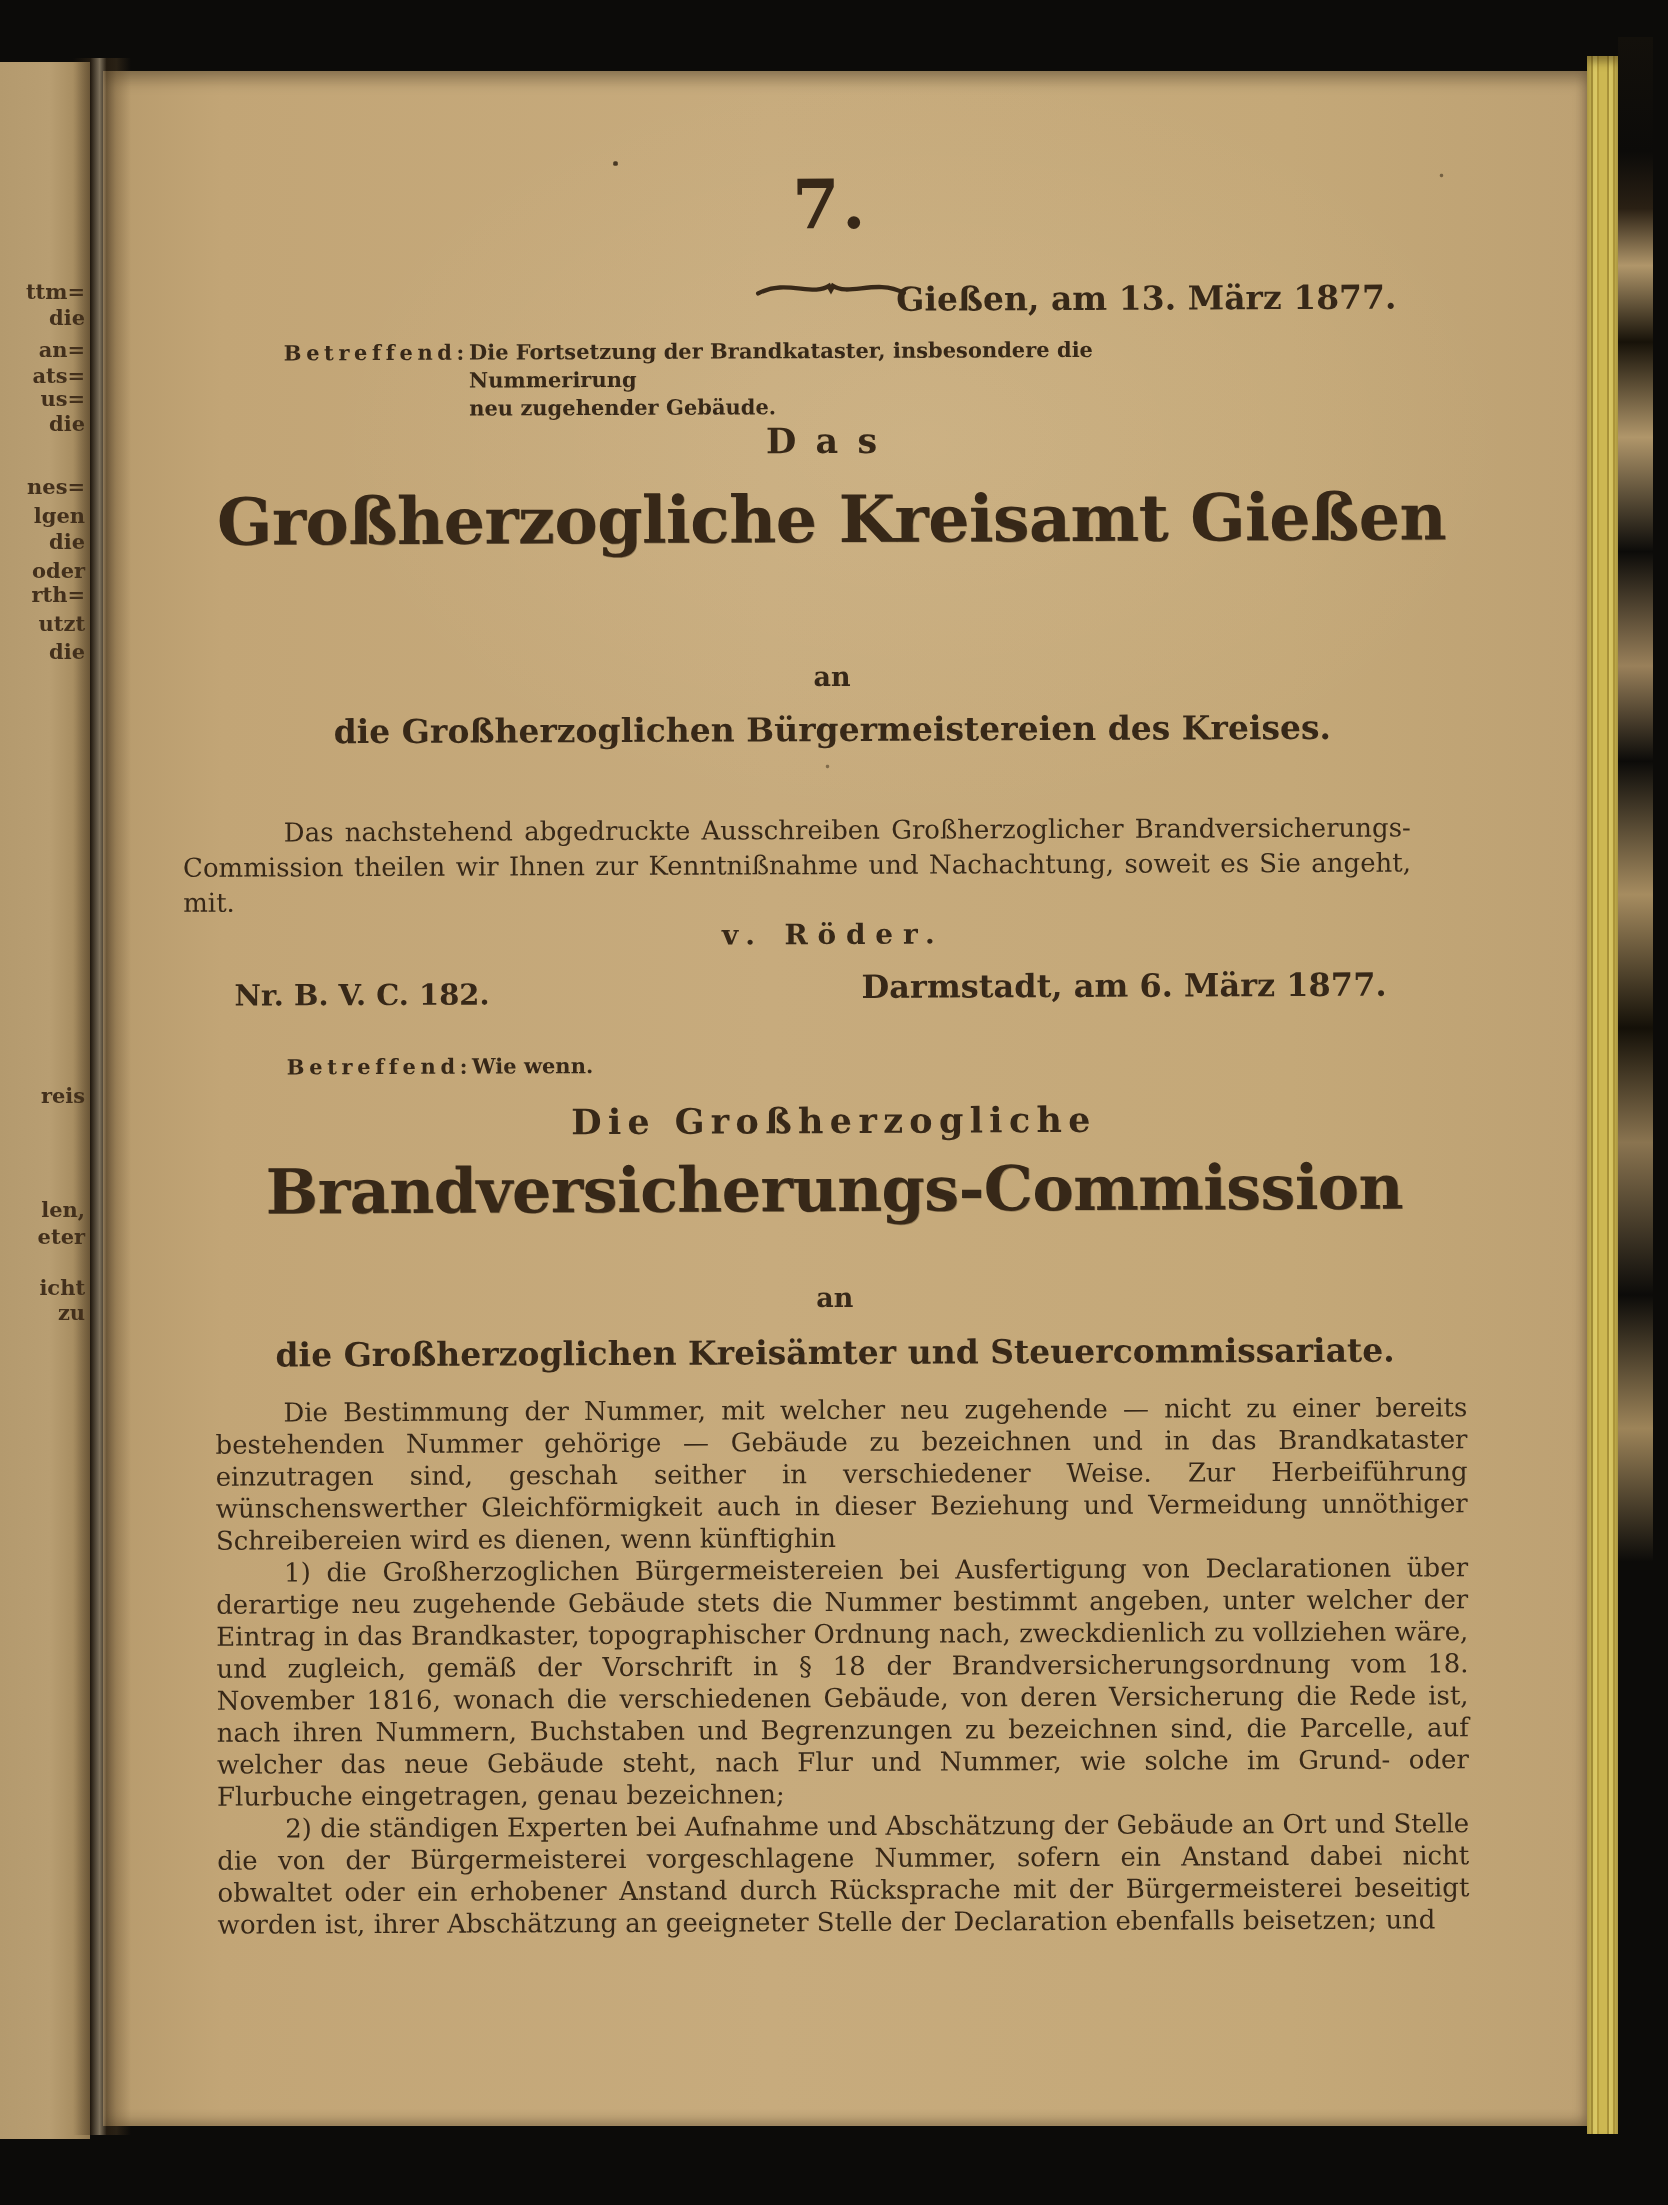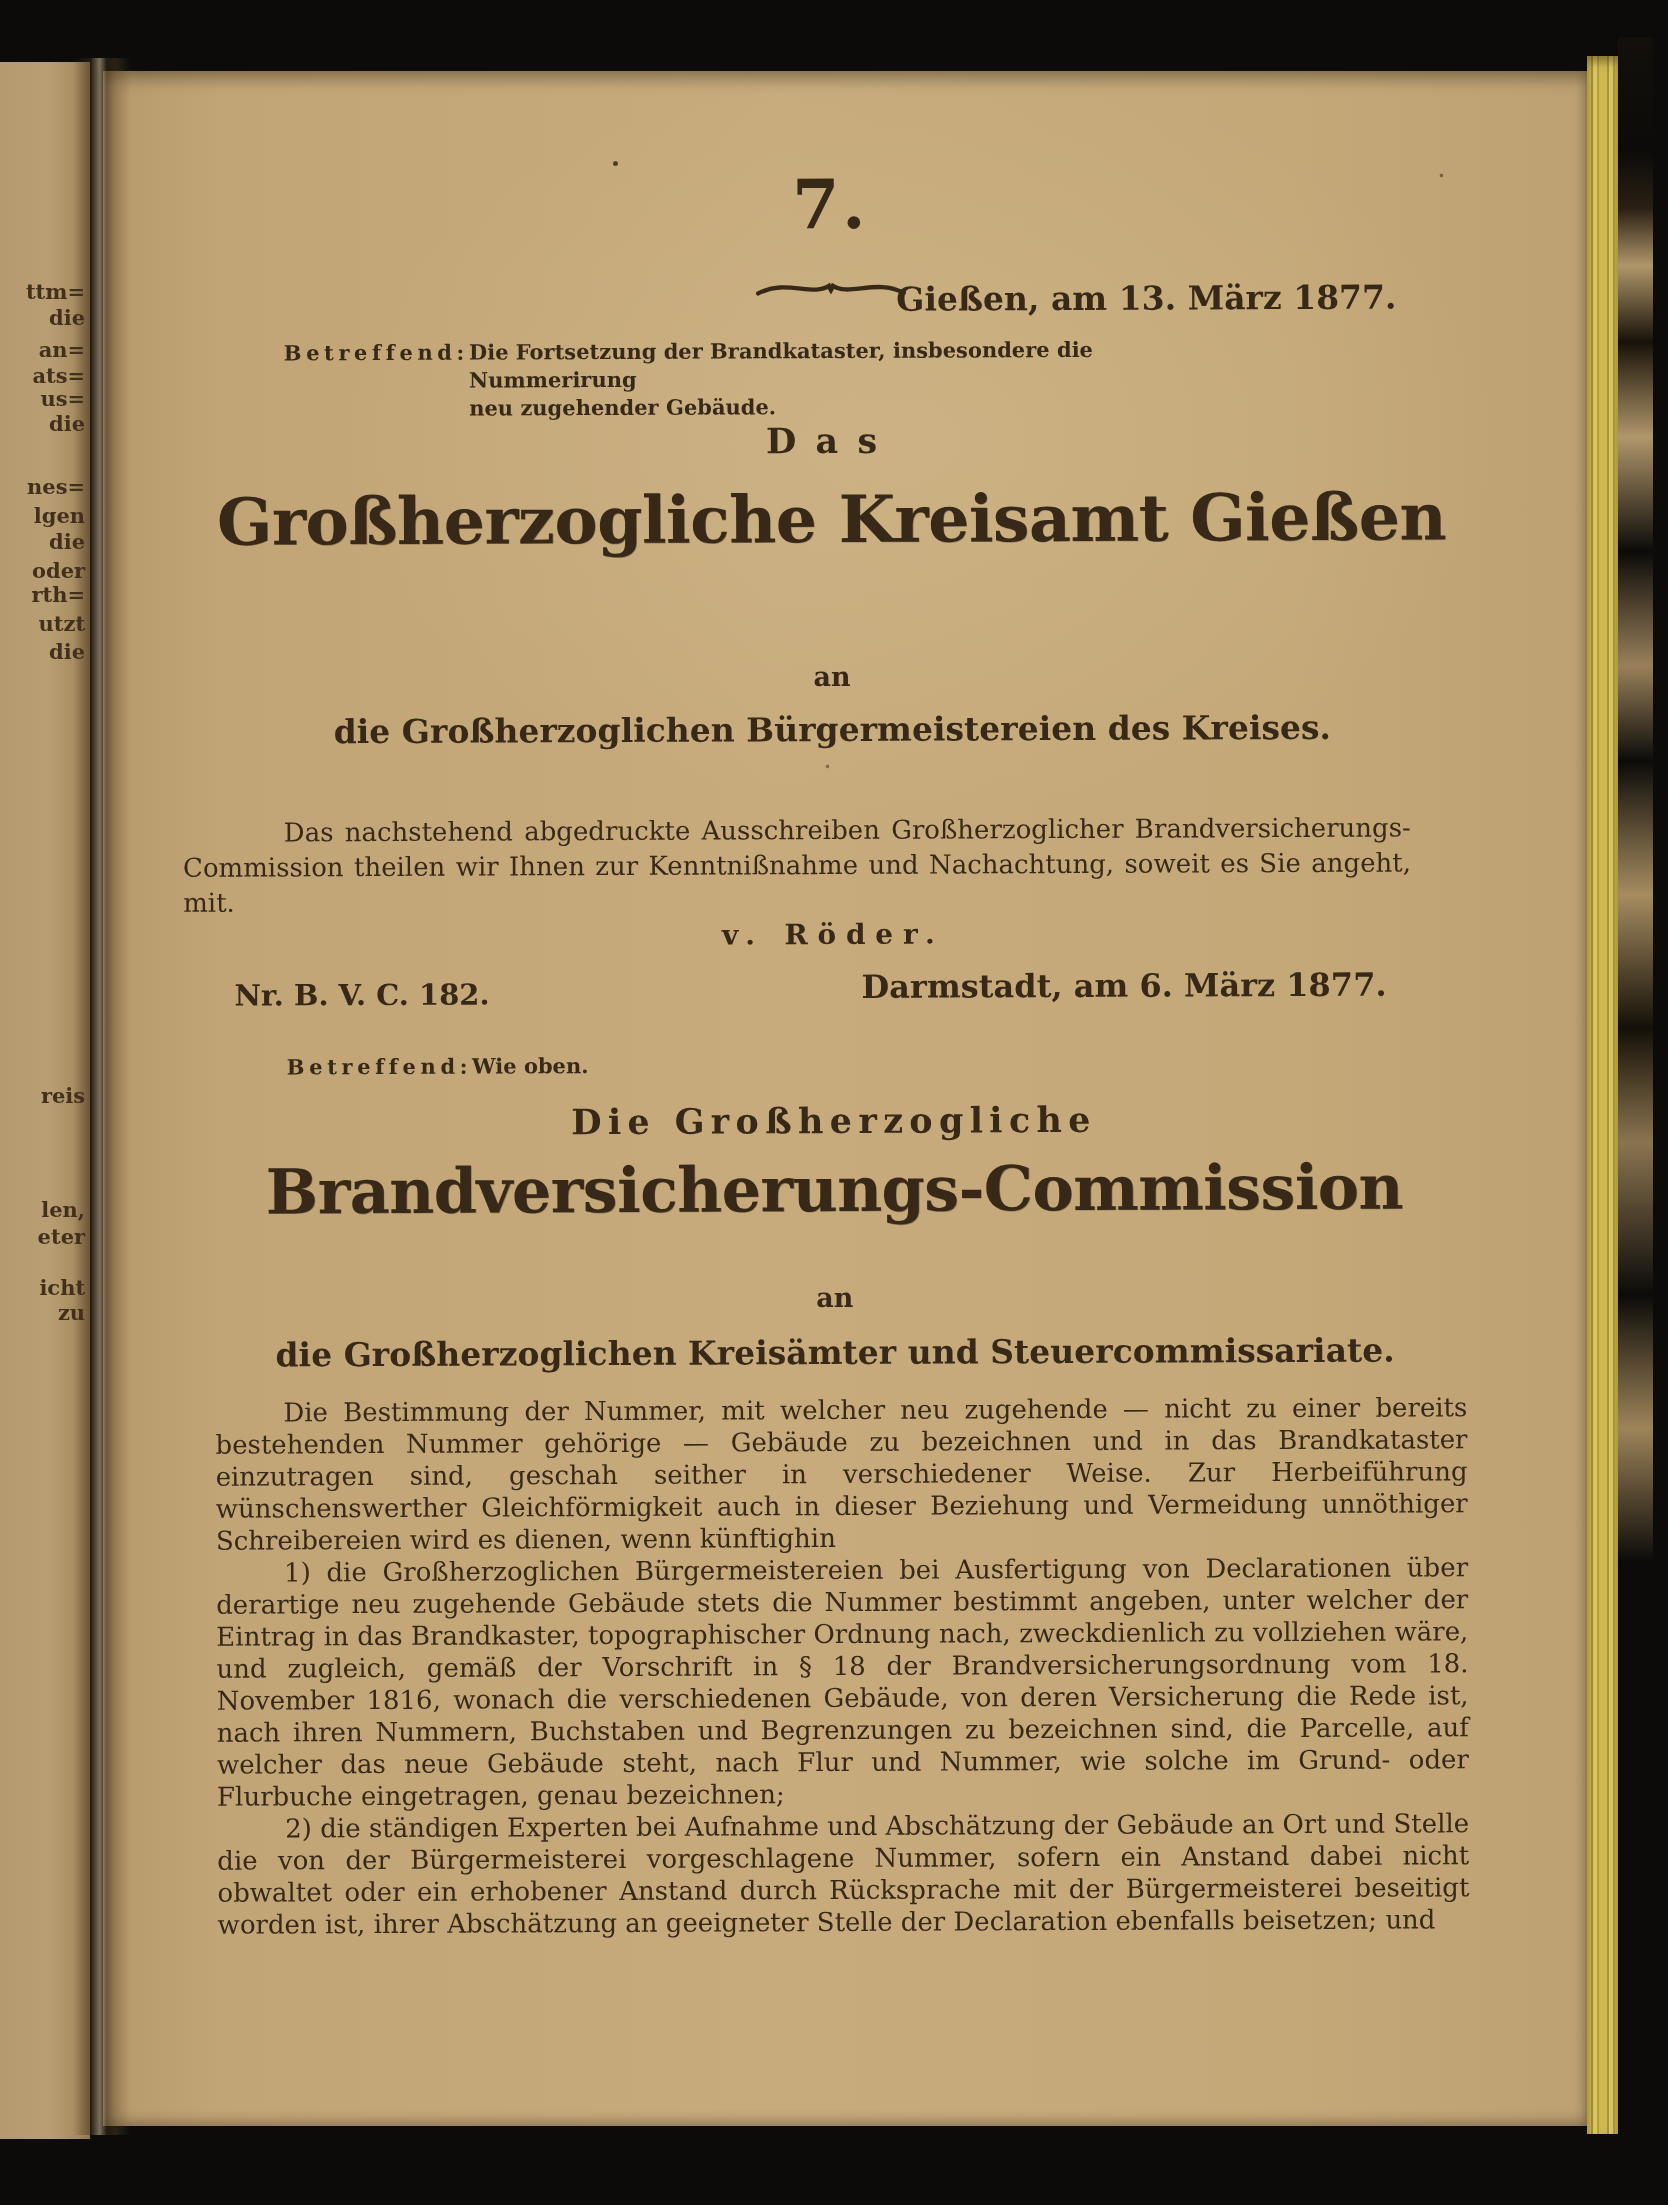--- a/index.html
+++ b/index.html
@@ -136,21 +136,21 @@
 
   <p class="intro">Das nachstehend abgedruckte Ausschreiben Großherzoglicher Brandversicherungs-Commission theilen wir Ihnen zur Kenntnißnahme und Nachachtung, soweit es Sie angeht, mit.</p>
 
   <div class="centercol signature">v. Röder.</div>
 
   <div class="ref-number">Nr. B. V. C. 182.</div>
   <div class="dateline-2">Darmstadt, am 6. März 1877.</div>
 
   <div class="subject-block2">
     <span class="subject-label2">Betreffend:</span>
-    <span>Wie oben.</span>
+    <span>Wie wenn.</span>
   </div>
 
   <div class="centercol h2-pre">Die Großherzogliche</div>
   <div class="centercol h2-main">Brandversicherungs-Commission</div>
   <div class="centercol h2-an">an</div>
   <div class="centercol h2-recipient">die Großherzoglichen Kreisämter und Steuercommissariate.</div>
 
   <div class="body-block">
     <p>Die Bestimmung der Nummer, mit welcher neu zugehende — nicht zu einer bereits bestehenden Nummer gehörige — Gebäude zu bezeichnen und in das Brandkataster einzutragen sind, geschah seither in verschiedener Weise. Zur Herbeiführung wünschenswerther Gleichförmigkeit auch in dieser Beziehung und Vermeidung unnöthiger Schreibereien wird es dienen, wenn künftighin</p>
     <p>1) die Großherzoglichen Bürgermeistereien bei Ausfertigung von Declarationen über derartige neu zugehende Gebäude stets die Nummer bestimmt angeben, unter welcher der Eintrag in das Brandkaster, topographischer Ordnung nach, zweckdienlich zu vollziehen wäre, und zugleich, gemäß der Vorschrift in § 18 der Brandversicherungsordnung vom 18. November 1816, wonach die verschiedenen Gebäude, von deren Versicherung die Rede ist, nach ihren Nummern, Buchstaben und Begrenzungen zu bezeichnen sind, die Parcelle, auf welcher das neue Gebäude steht, nach Flur und Nummer, wie solche im Grund- oder Flurbuche eingetragen, genau bezeichnen;</p>

